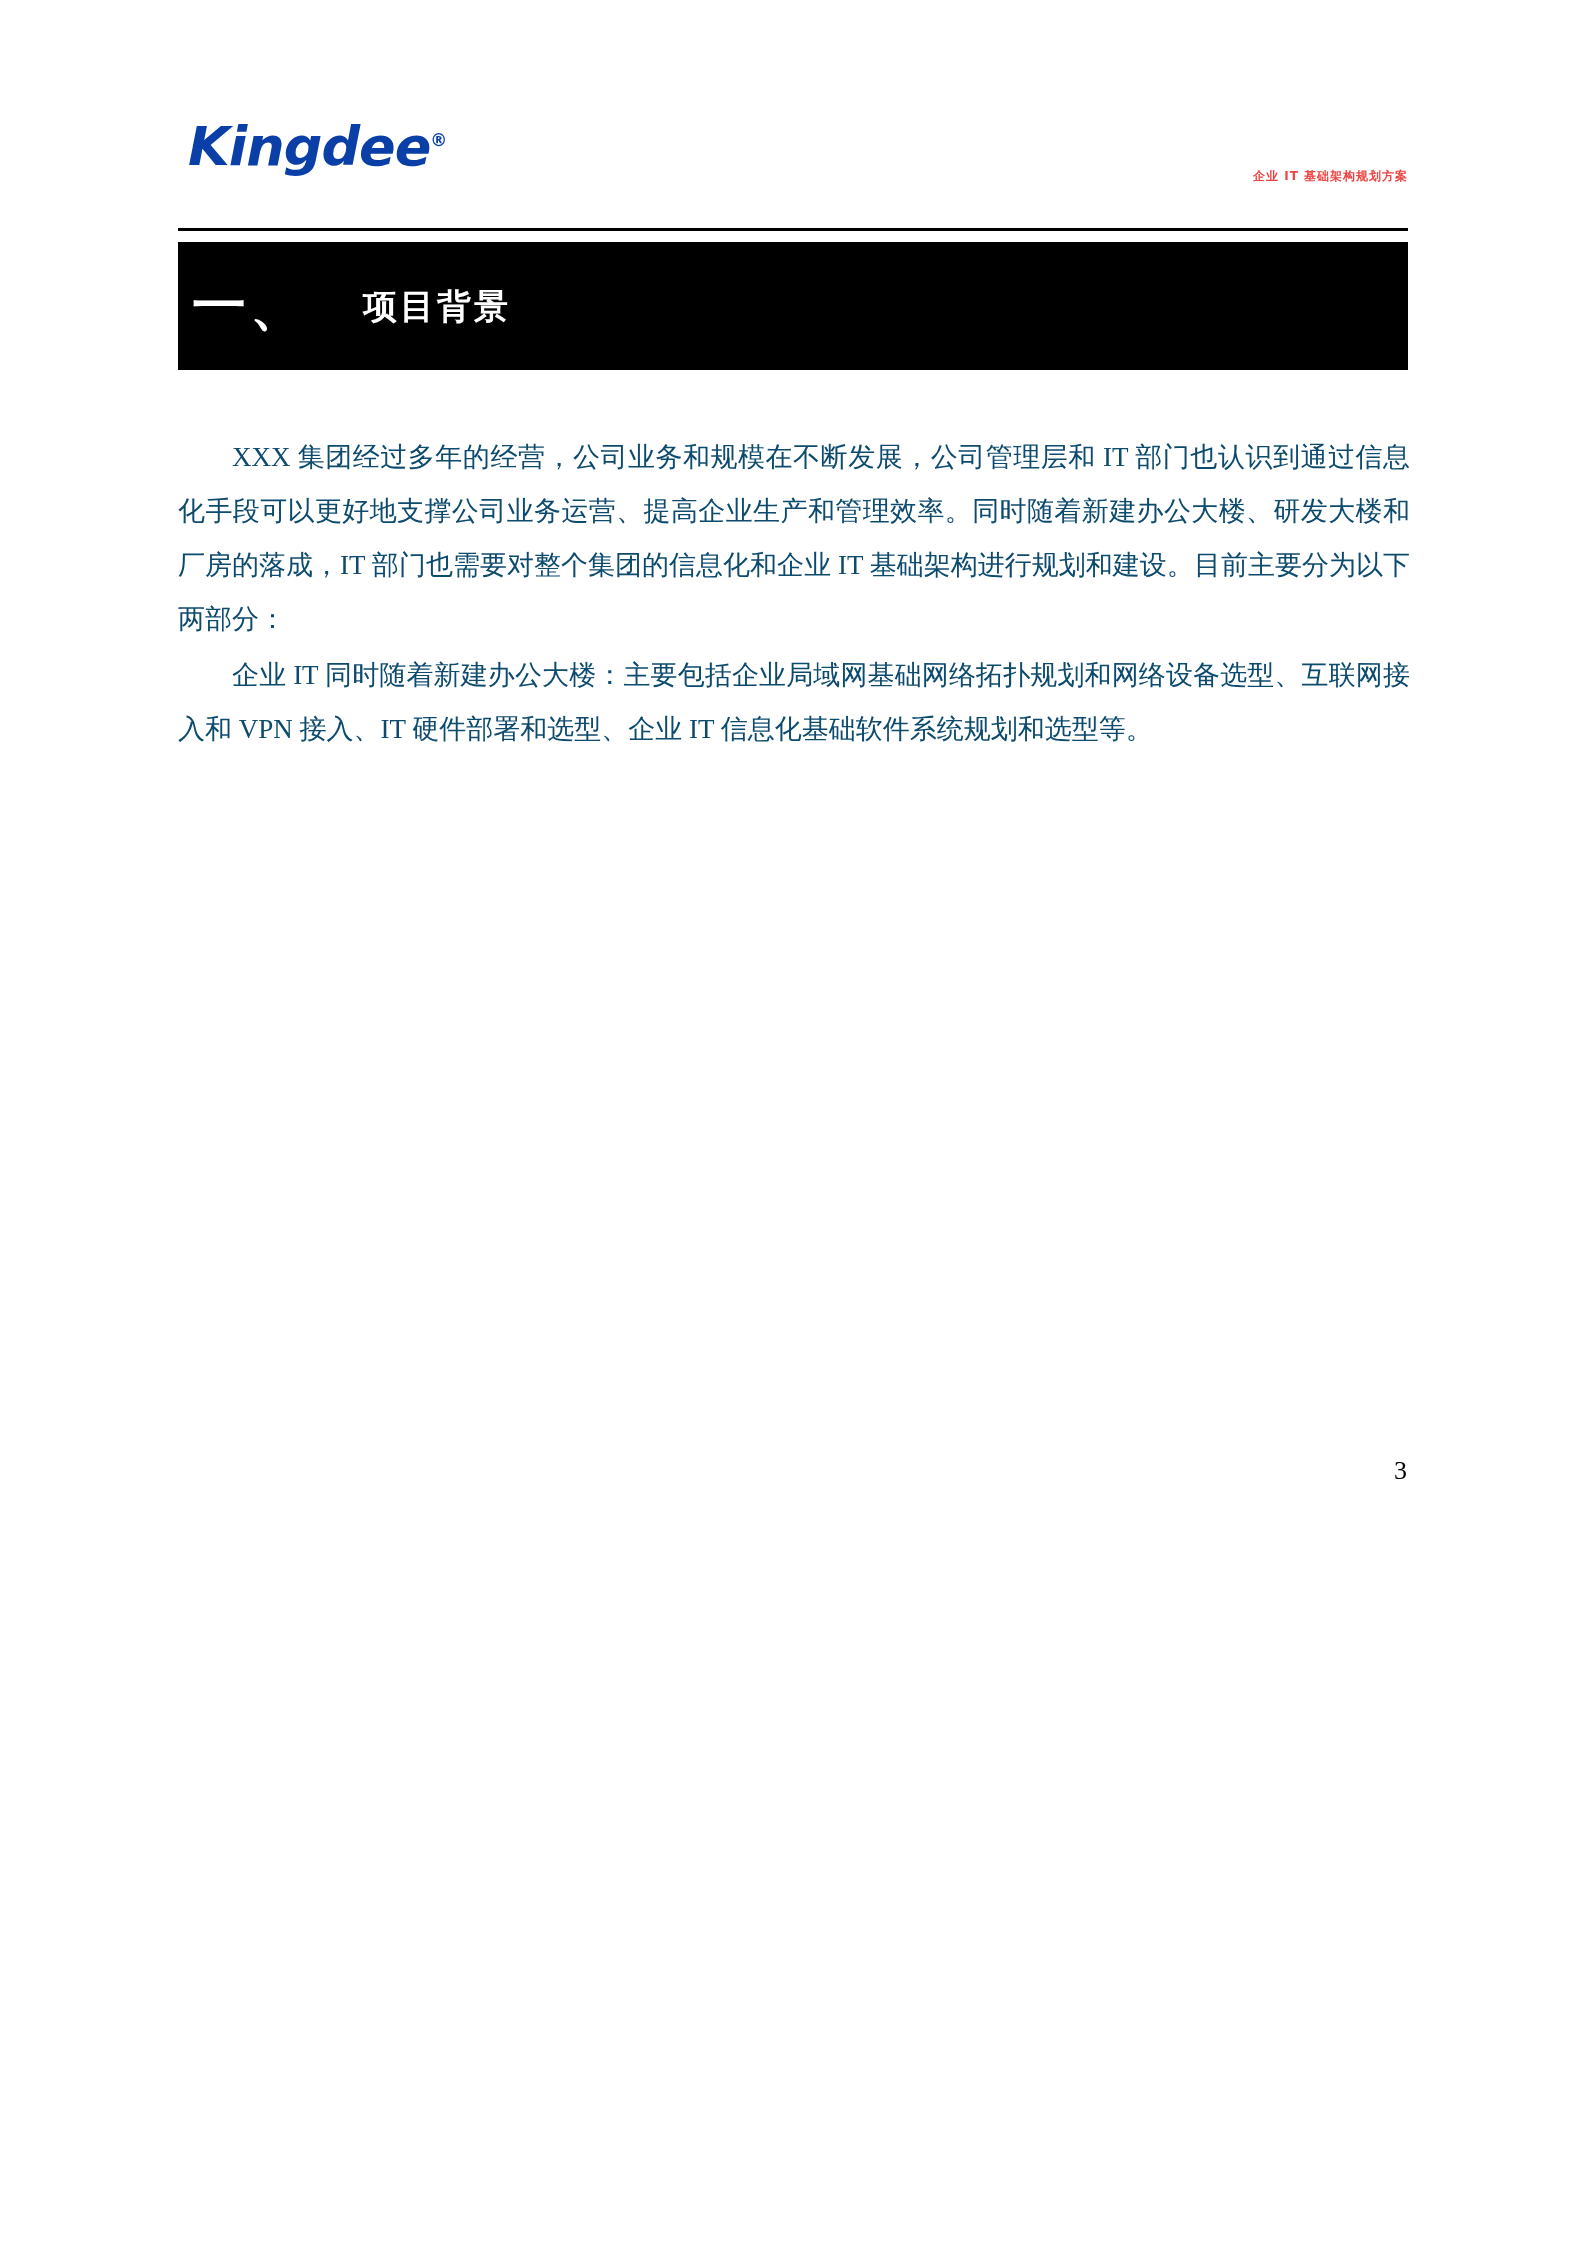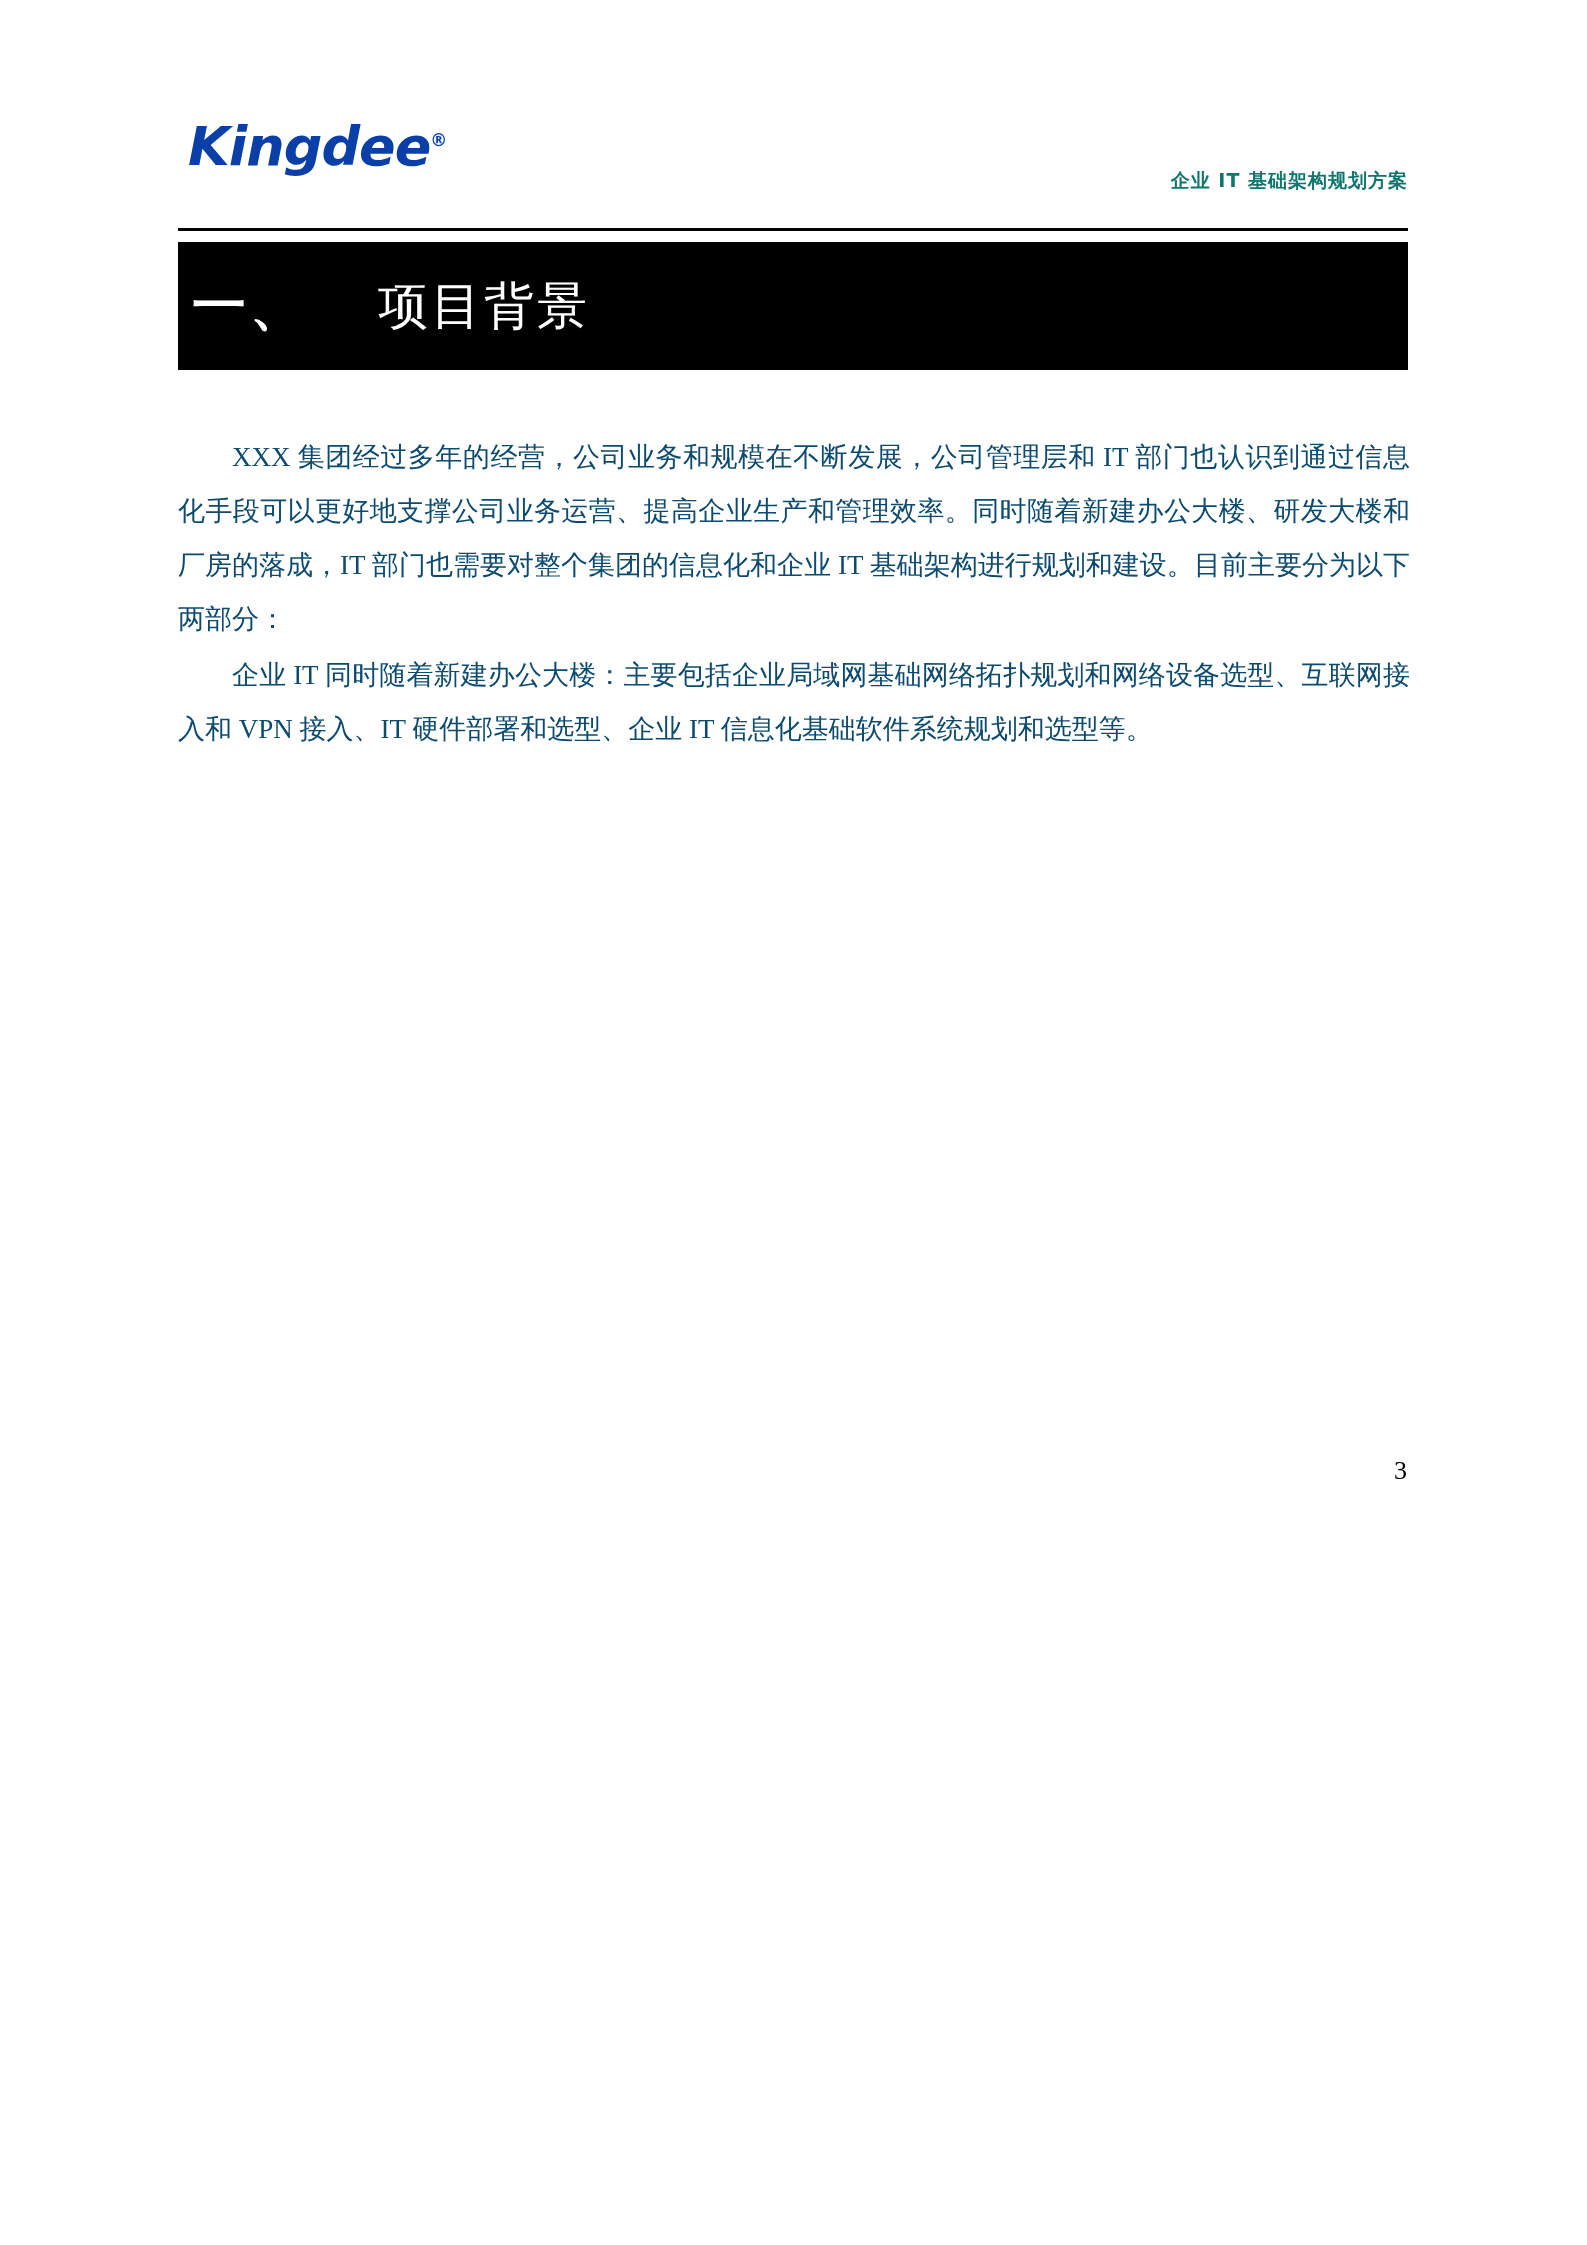--- a/index.html
+++ b/index.html
@@ -43,23 +43,23 @@
     vertical-align: super;
     font-style: normal;
     font-weight: bold;
   }
   .header-title {
     position: absolute;
     right: 0px;
     top: 48px;
     font-family: "DejaVu Sans", sans-serif;
     font-weight: bold;
-    font-size: 19px;
+    font-size: 12px;
     letter-spacing: 1px;
-    color: #0f766e;
+    color: #ef4444;
     white-space: nowrap;
   }
   .header-rule {
     position: absolute;
     left: 178px;
     top: 228px;
     width: 1230px;
     height: 3px;
     background: #000000;
   }
@@ -79,23 +79,23 @@
   .banner-num {
     font-family: "DejaVu Sans", sans-serif;
     font-weight: bold;
     font-size: 54px;
     margin-left: 14px;
     letter-spacing: 4px;
     line-height: 1;
   }
   .banner-text {
     font-family: "DejaVu Sans", sans-serif;
-    font-weight: normal;
-    font-size: 50px;
-    margin-left: 70px;
+    font-weight: bold;
+    font-size: 34px;
+    margin-left: 55px;
     letter-spacing: 3px;
     line-height: 1;
   }
 
   
   .content {
     position: absolute;
     left: 178px;
     top: 430px;
     width: 1232px;

